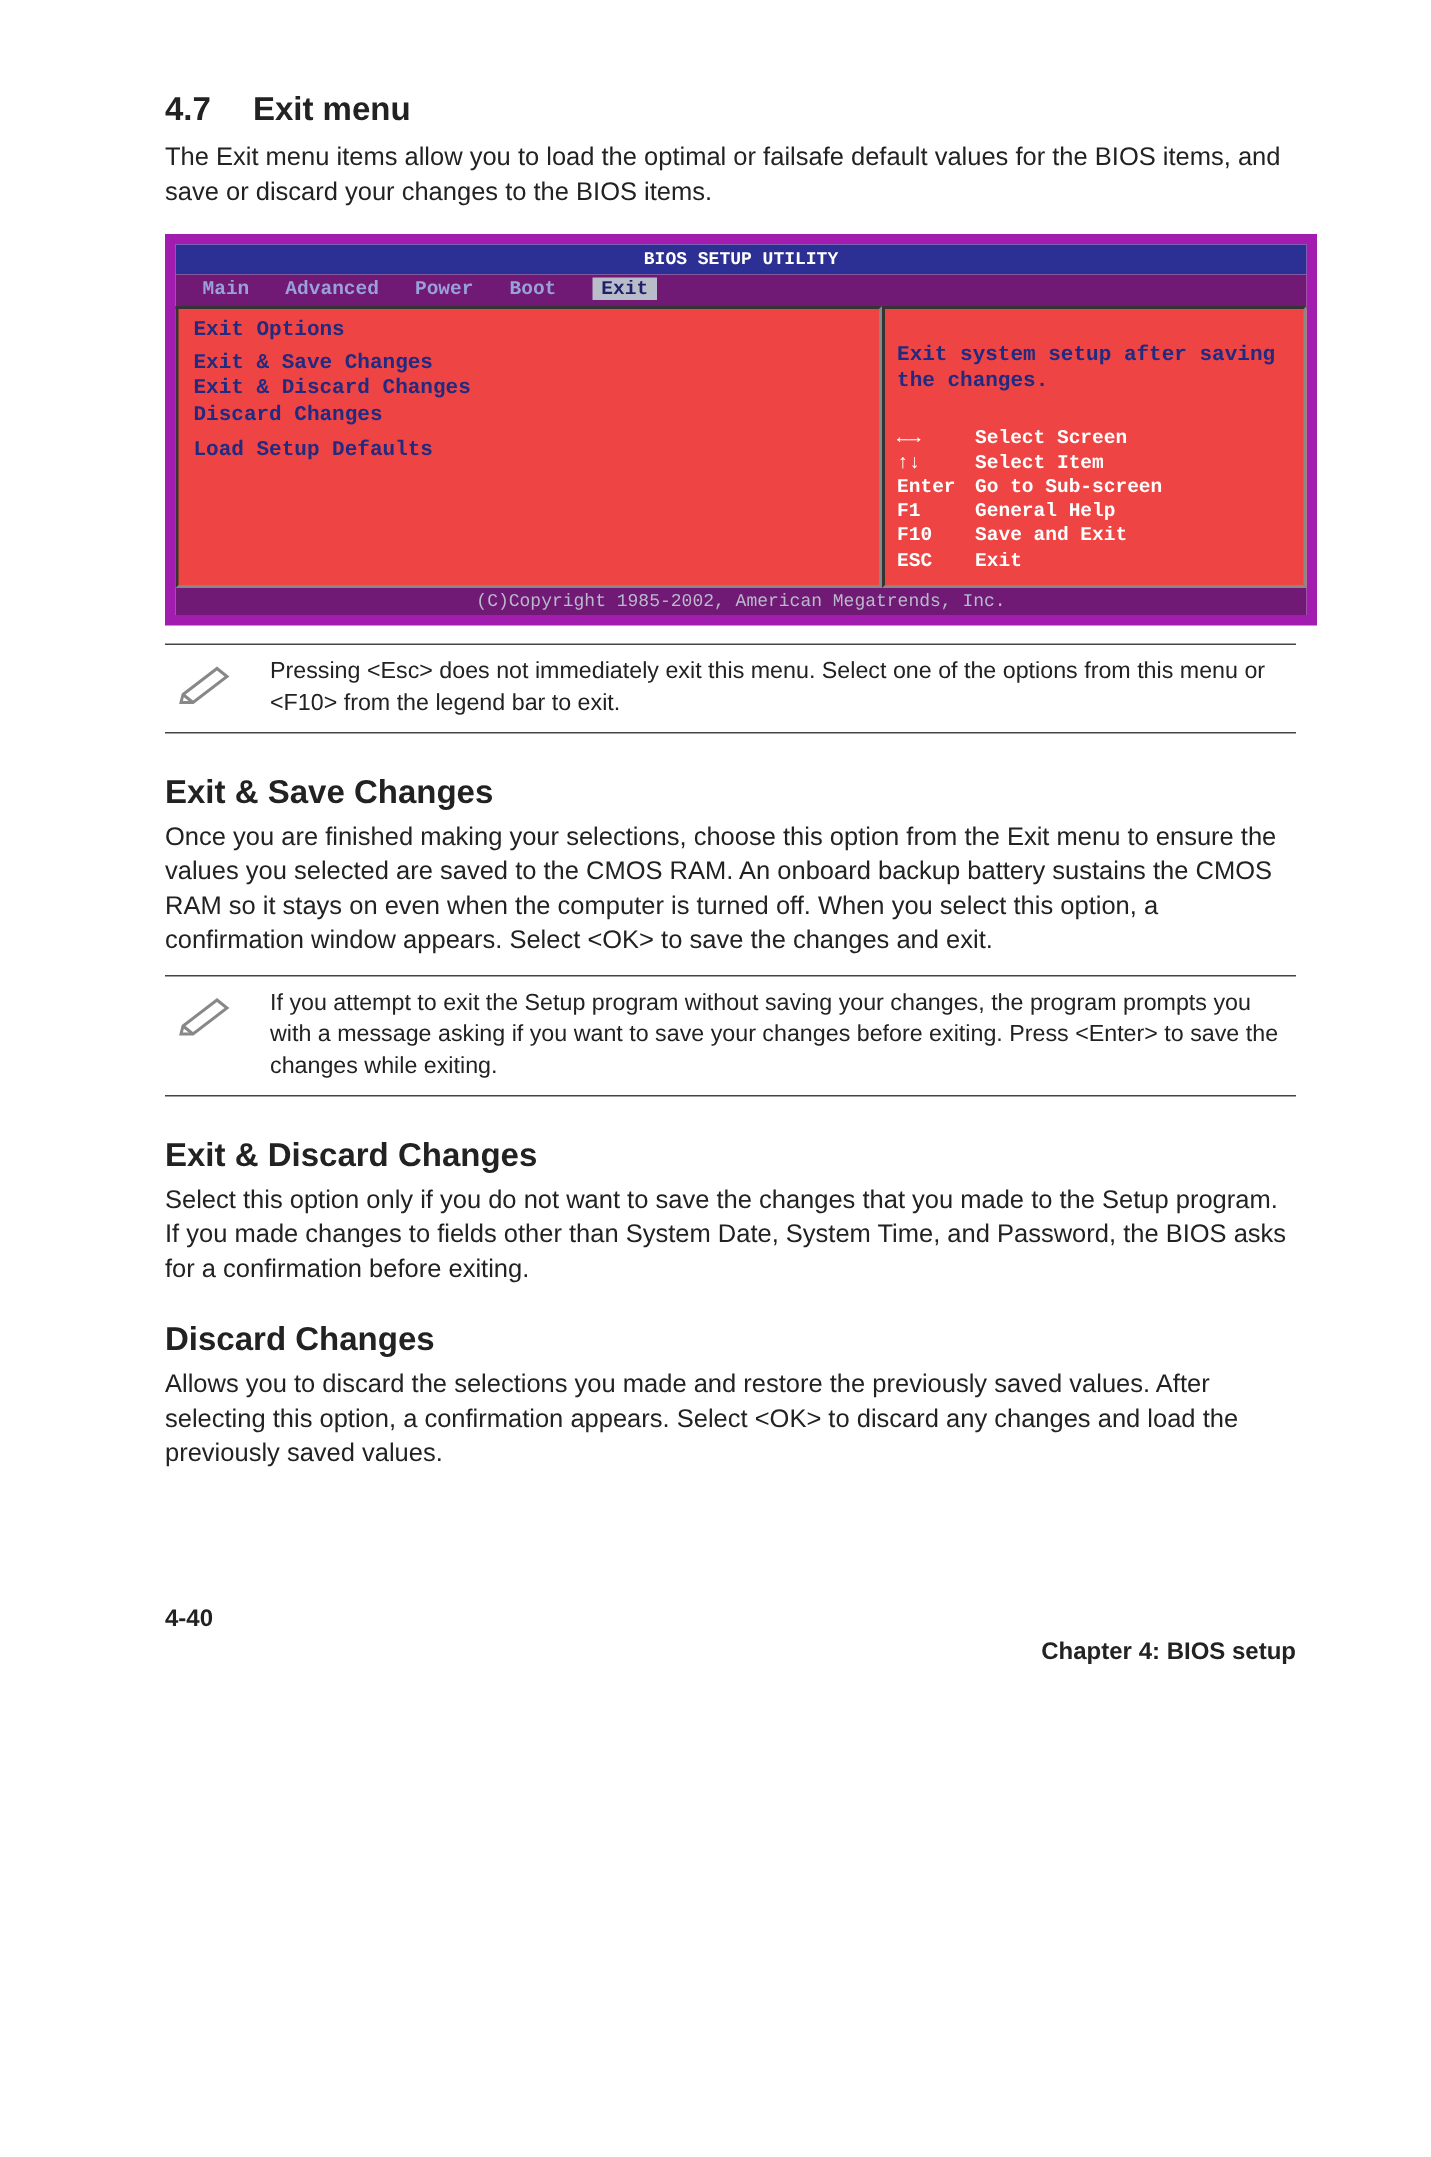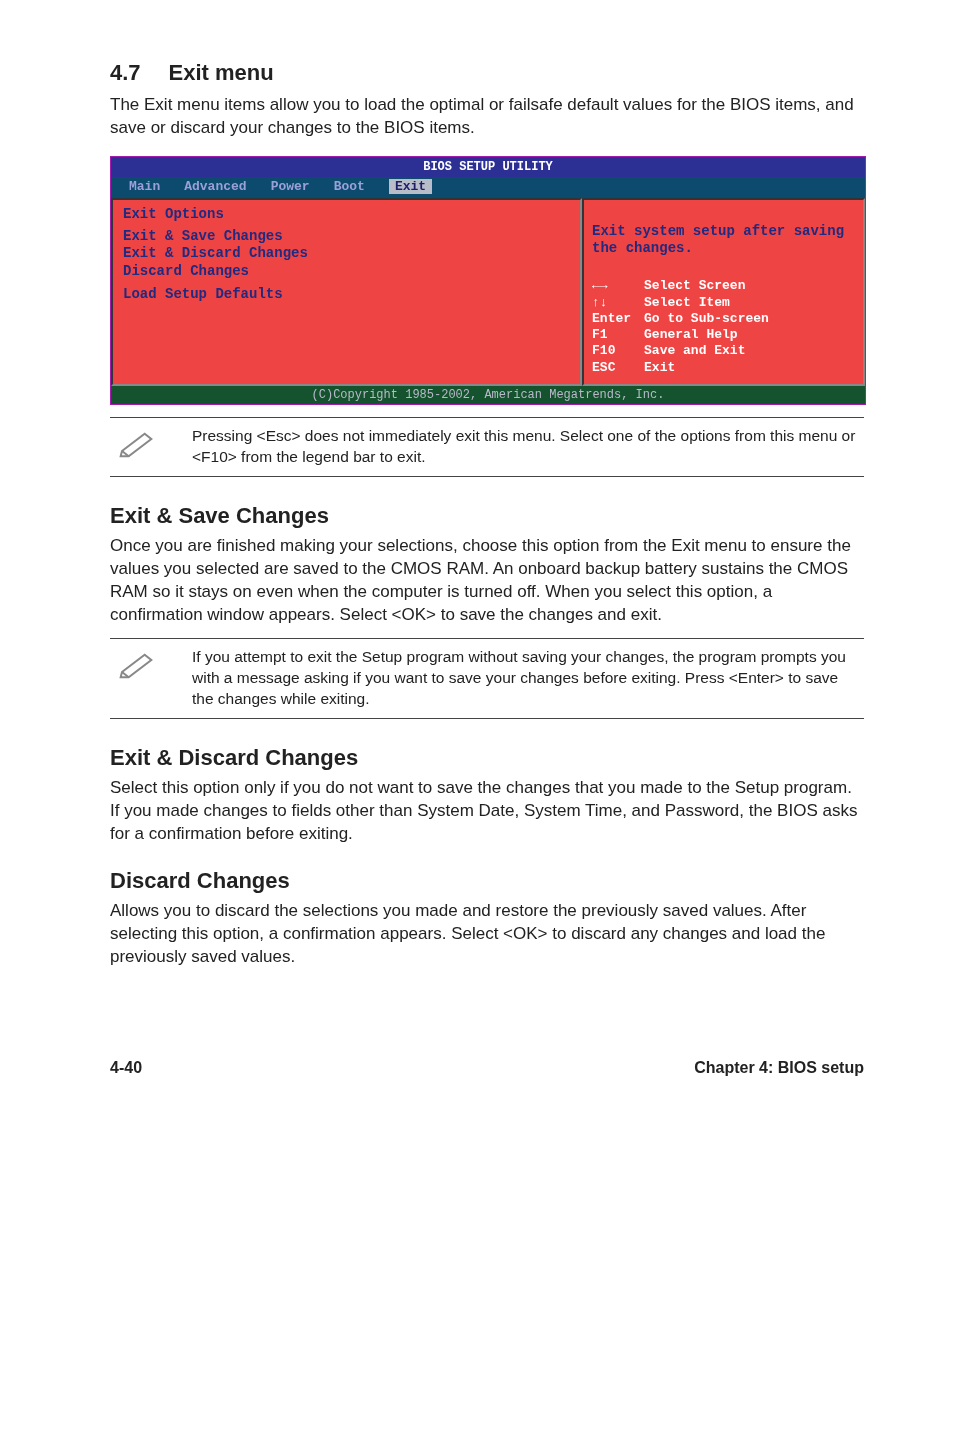--- a/index.html
+++ b/index.html
@@ -21,37 +21,37 @@
     font-family: Verdana, sans-serif;
   }
   h1.section-title .num { margin-right: 28px; }
   p.intro {
     font-size: 17px;
     line-height: 1.35;
     margin: 6px 0 16px 0;
   }
   
   .bios-wrap {
-    border: 1px solid #a21caf;
+    border: 7px solid #a21caf;
     width: 100%;
     font-family: "Courier New", monospace;
     font-size: 14px;
   }
   .bios-titlebar {
     background: #2d2e8e;
     background: linear-gradient(#2c2f94,#2c2f94);
     color: #fff;
     text-align: center;
     height: 20px;
     line-height: 20px;
     font-weight: bold;
     font-size: 12px;
   }
   .bios-menubar {
-    background: #0c4a6e;
+    background: #701a75;
     color: #9aa0d8;
     display: flex;
     gap: 24px;
     padding: 2px 18px 4px 18px;
     font-size: 13px;
     font-weight: bold;
   }
   .bios-menubar .active {
     background: #b9bcc9;
     color: #1e1f6b;
@@ -84,35 +84,35 @@
     left: 8px; right: 8px; bottom: 8px;
     color: #f4f4fa;
     font-weight: bold;
     font-size: 13px;
     line-height: 1.25;
   }
   .bios-right .keys .row { display:flex; }
   .bios-right .keys .k { width:52px; color:#fff; }
   .bios-right .keys .d { color:#fff; }
   .bios-footer {
-    background: #14532d;
+    background: #701a75;
     color: #b8baca;
     text-align: center;
     font-size: 12px;
     padding: 2px 0;
   }
   
   .note {
     display: flex;
     align-items: flex-start;
     border-top: 1px solid #444;
     border-bottom: 1px solid #444;
     margin: 12px 0 26px 0;
     padding: 8px 4px;
-    gap: 30px;
+    gap: 18px;
   }
   .note .icon {
     width: 48px; flex: 0 0 48px;
     display:flex; align-items:flex-start; justify-content:center;
     padding-top: 2px;
   }
   .note .icon svg { width:40px; height:30px; }
   .note .txt {
     font-size: 15.5px;
     line-height: 1.35;
@@ -128,21 +128,21 @@
     margin: 4px 0 10px 0;
   }
   .page-footer {
     display:flex;
     justify-content: space-between;
     font-size: 16px;
     margin-top: 90px;
     border-top: none;
   }
   .page-footer .l { font-weight: bold; }
-  .page-footer .r { font-weight: bold; }
+  .page-footer .r { font-weight: bold; margin-top: 22px; }
 </style>
 </head>
 <body>
 
 <div class="page">
 
   <h1 class="section-title">
     <span class="num">4.7</span><span>Exit menu</span>
   </h1>
 

